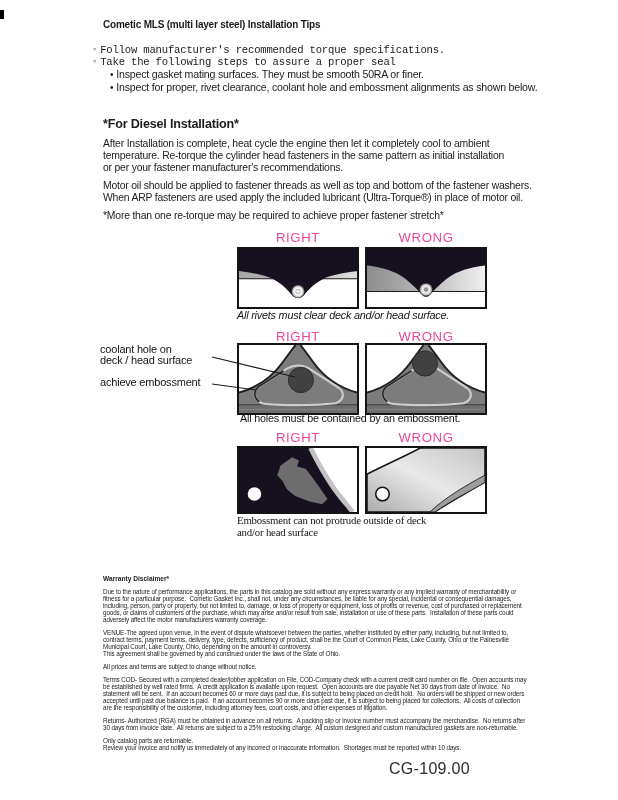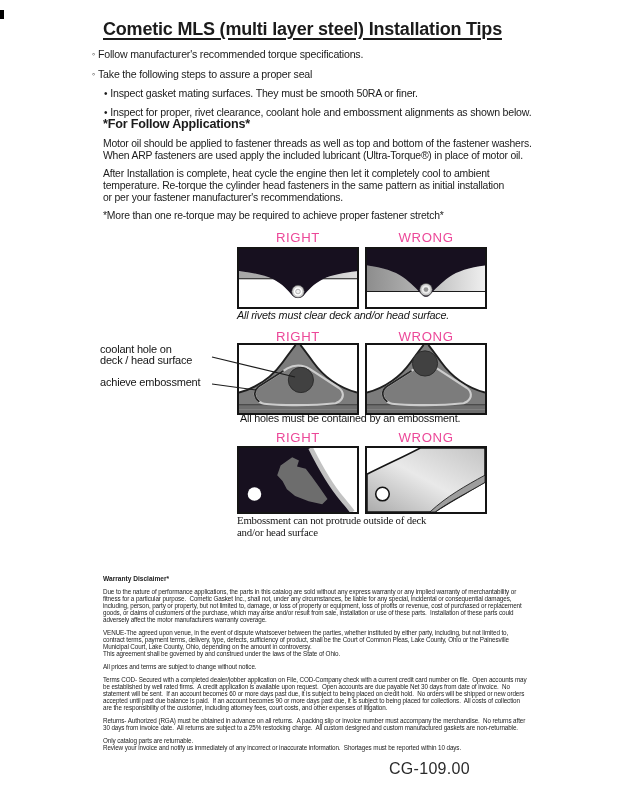--- a/index.html
+++ b/index.html
@@ -4,29 +4,29 @@
 <style>
   html,body{margin:0;padding:0;}
   body{
     width:618px;height:800px;position:relative;background:#ffffff;
     font-family:"Liberation Sans", sans-serif;color:#1b1b1b;overflow:hidden;
   }
   .abs{position:absolute;}
   .pre{white-space:pre;}
   
   .title{
-    left:103px;top:19px;font-size:18px;font-weight:700;letter-spacing:-0.2px;
-    text-decoration:underline;text-underline-offset:3px;text-decoration-thickness:1.5px;
+    left:103px;top:19px;font-size:10px;font-weight:700;letter-spacing:-0.2px;
+    text-underline-offset:3px;text-decoration-thickness:1.5px;
     margin:0;
   }
   
   .tips{left:92px;top:44px;font-size:10.6px;letter-spacing:-0.2px;}
-  .bullet{line-height:20px;}
+  .bullet{line-height:12px;font-family:Liberation Mono, monospace;}
   .bullet .mk{font-size:9px;vertical-align:1px;margin-right:3px;}
-  .subbullet{line-height:19px;margin-left:12px;}
+  .subbullet{line-height:13px;margin-left:18px;}
   .subbullet .mk{font-size:10px;margin-right:3px;}
   
   .diesel{left:103px;top:117px;}
   .diesel h2{font-size:12.6px;font-weight:700;margin:0 0 7px 0;letter-spacing:-0.2px;}
   .diesel p{font-size:10.4px;line-height:12.2px;margin:0 0 5.5px 0;letter-spacing:-0.2px;}
   
   .dlabel{width:122px;text-align:center;font-size:13.2px;letter-spacing:0.6px;color:#ec4899;}
   .panel{width:122px;border:2px solid #141414;box-sizing:border-box;background:#fff;}
   .panel svg{display:block;width:100%;height:100%;}
   .caption{font-size:10.8px;letter-spacing:-0.2px;line-height:11.8px;color:#141414;}
@@ -50,26 +50,26 @@
   <h1 class="abs title">Cometic MLS (multi layer steel) Installation Tips</h1>
 
   <div class="abs tips">
     <div class="bullet"><span class="mk">◦</span><span>Follow manufacturer's recommended torque specifications.</span></div>
     <div class="bullet"><span class="mk">◦</span><span>Take the following steps to assure a proper seal</span></div>
     <div class="subbullet"><span class="mk">•</span><span>Inspect gasket mating surfaces.  They must be smooth 50RA or finer.</span></div>
     <div class="subbullet"><span class="mk">•</span><span>Inspect for proper, rivet clearance, coolant hole and embossment alignments as shown below.</span></div>
   </div>
 
   <div class="abs diesel">
-    <h2>*For Follow Applications*</h2>
-    <p class="pre">Motor oil should be applied to fastener threads as well as top and bottom of the fastener washers.
-When ARP fasteners are used apply the included lubricant (Ultra-Torque®) in place of motor oil.</p>
+    <h2>*For Diesel Installation*</h2>
     <p class="pre">After Installation is complete, heat cycle the engine then let it completely cool to ambient
 temperature. Re-torque the cylinder head fasteners in the same pattern as initial installation
 or per your fastener manufacturer's recommendations.</p>
+    <p class="pre">Motor oil should be applied to fastener threads as well as top and bottom of the fastener washers.
+When ARP fasteners are used apply the included lubricant (Ultra-Torque®) in place of motor oil.</p>
     <p class="pre">*More than one re-torque may be required to achieve proper fastener stretch*</p>
   </div>
 
   <div class="abs dlabel" style="left:237px;top:230px;">RIGHT</div>
   <div class="abs dlabel" style="left:365px;top:230px;">WRONG</div>
 
   <div class="abs panel" style="left:237px;top:247px;height:62px;">
     <svg viewBox="0 0 122 60" preserveAspectRatio="none">
       <defs>
         <linearGradient id="g1a" x1="0" y1="0" x2="1" y2="0">

